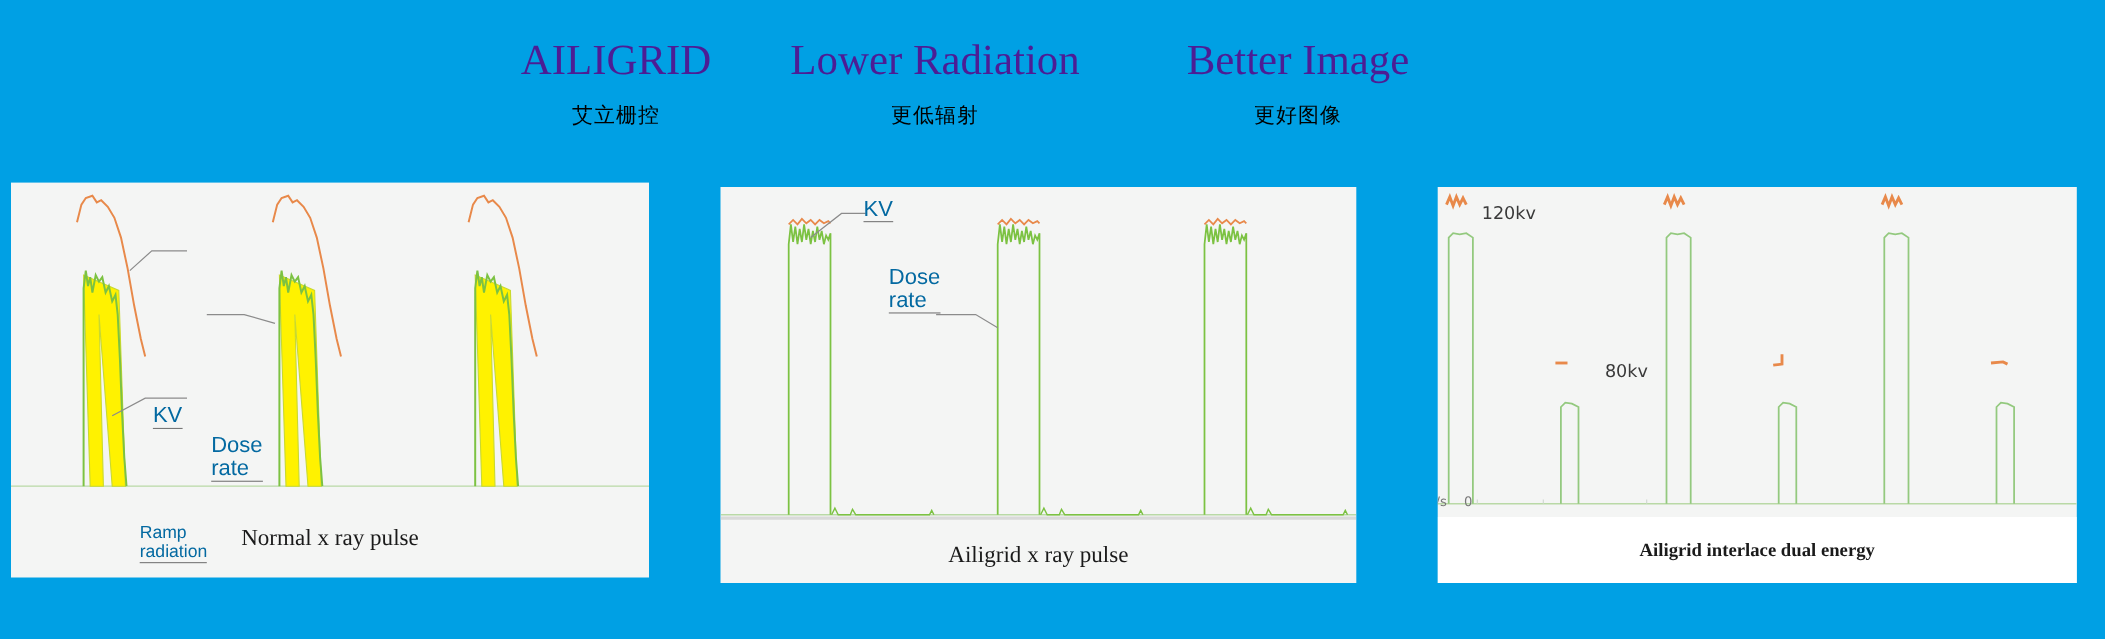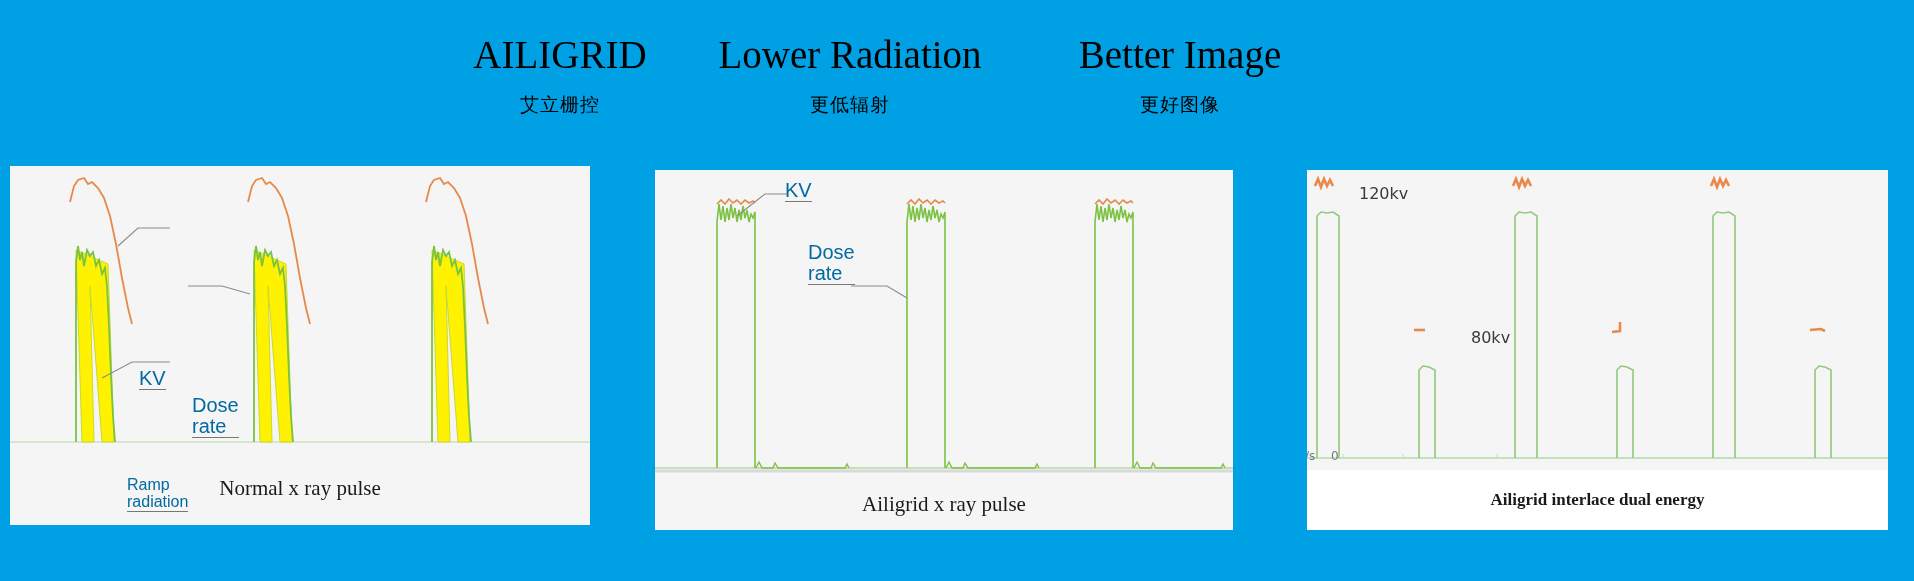--- a/index.html
+++ b/index.html
@@ -23,21 +23,21 @@
     width: 1914px;
     height: 160px;
   }
   .head-col {
     position: absolute;
     text-align: center;
   }
   .head-en {
     font-family: "Liberation Serif", serif;
     font-size: 39px;
-    color: #000000;
+    color: #4c1d95;
     line-height: 1.0;
     white-space: nowrap;
     font-weight: 400;
   }
   .head-cn {
     font-family: "DejaVu Sans", sans-serif;
     font-size: 19px;
     color: #000000;
     margin-top: 18px;
     white-space: nowrap;
@@ -98,21 +98,20 @@
     line-height: 1.05;
   }
   .annot.underline { border-bottom: 1px solid #777; }
 
   .legend-item {
     position: absolute;
     font-family: "DejaVu Sans", sans-serif;
     font-size: 16px;
     color: #3a3a3a;
     white-space: nowrap;
-    margin-left: 12px;
   }
   .axis-tick {
     position: absolute;
     font-family: "DejaVu Sans", sans-serif;
     font-size: 12px;
     color: #777;
     white-space: nowrap;
   }
 </style>
 </head>

